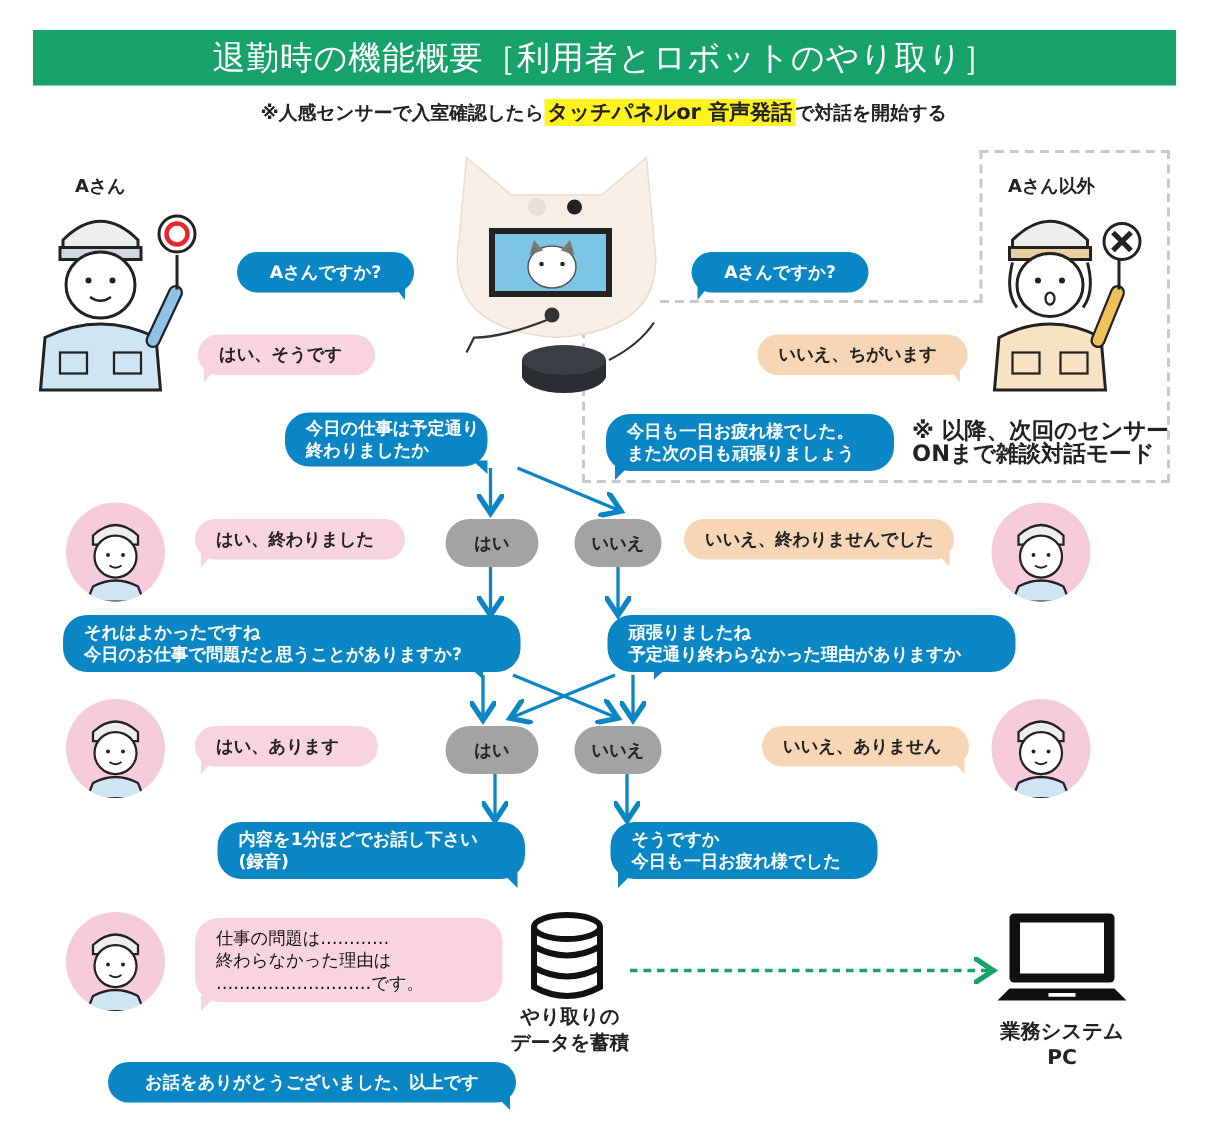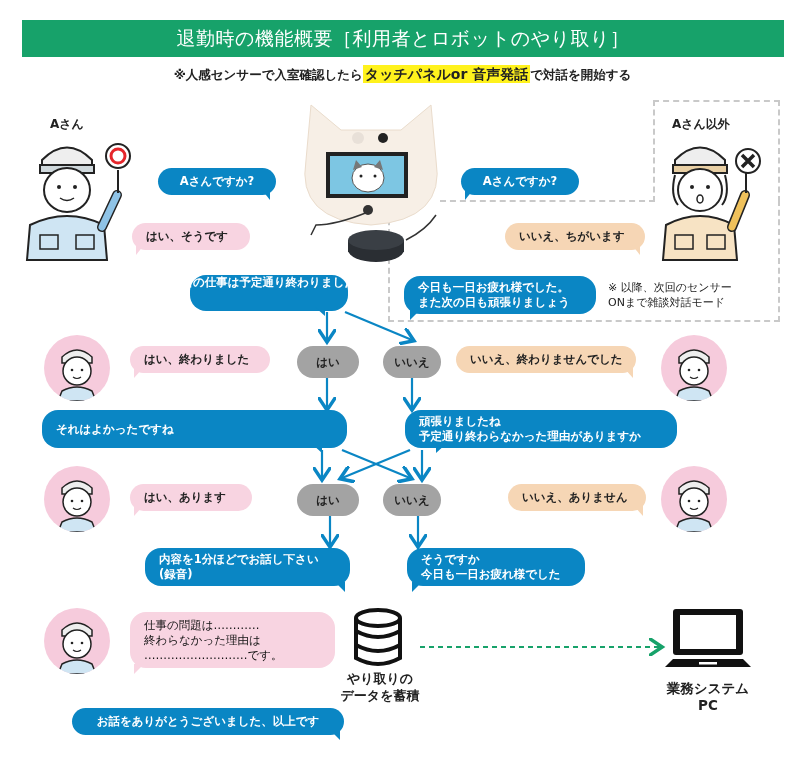--- a/index.html
+++ b/index.html
@@ -1,30 +1,30 @@
 <!DOCTYPE html>
 <html><head>
 <meta charset="utf-8">
 <style>
   html,body{margin:0;padding:0;background:#ffffff;}
   body{width:805px;height:759px;position:relative;overflow:hidden;font-family:"DejaVu Sans","Liberation Sans",sans-serif;color:#222;}
   .abs{position:absolute;}
-  .banner{left:22px;top:20px;width:762px;height:37px;background:#17a26a;color:#fff;font-size:19px;display:flex;align-items:center;justify-content:center;letter-spacing:0.5px;}
+  .banner{left:22px;top:20px;width:762px;height:37px;background:#17a26a;color:#fff;font-size:22px;display:flex;align-items:center;justify-content:center;letter-spacing:0.5px;}
   .subtitle{left:0;top:66px;width:805px;text-align:center;font-size:12.5px;font-weight:bold;color:#222;}
   .subtitle .hl{background:#fff21d;font-size:14px;padding:1px 2px;}
   .label{font-size:12px;font-weight:bold;color:#222;white-space:nowrap;}
   .bubble{border-radius:16px;font-size:11.5px;font-weight:bold;line-height:15px;display:flex;align-items:center;padding:0 14px;box-sizing:border-box;white-space:nowrap;}
   .b-blue{background:#0a86c4;color:#fff;}
   .b-pink{background:#f8d4e1;color:#222;}
   .b-peach{background:#f6d6b5;color:#222;}
   .b-choice{background:#a3a3a3;color:#222;border-radius:16px;justify-content:center;padding:0;}
   .tail{position:absolute;width:0;height:0;}
   .avatar{width:66px;height:66px;border-radius:50%;background:#f6cbdc;overflow:hidden;}
   .dashbox{border:2px dashed #c9c9c9;}
-  .note{font-size:11px;font-weight:normal;line-height:15px;color:#222;}
+  .note{font-size:15px;font-weight:bold;line-height:15px;color:#222;}
   .green{color:#17a26a;font-size:11.5px;font-weight:bold;text-align:center;line-height:17px;}
   svg{overflow:visible;}
 </style>
 </head>
 <body>
 
 <div class="abs banner">
   <span>退勤時の機能概要［利用者とロボットのやり取り］</span>
 </div>
 <div class="abs subtitle">
@@ -117,21 +117,21 @@
 <div class="abs bubble b-blue" style="left:404px;top:276px;width:192px;height:38px;flex-direction:column;align-items:flex-start;justify-content:center;">
   <span>今日も一日お疲れ様でした。</span>
   <span>また次の日も頑張りましょう</span>
 </div>
 <div class="tail abs" style="left:410px;top:310px;border-right:10px solid transparent;border-top:10px solid #0a86c4;"></div>
 <div class="abs note" style="left:608px;top:280px;">
   <div>※ 以降、次回のセンサー</div>
   <div>ONまで雑談対話モード</div>
 </div>
 
-<div class="abs bubble b-blue" style="left:190px;top:275px;width:158px;height:36px;align-items:flex-start;justify-content:center;">
+<div class="abs bubble b-blue" style="left:190px;top:275px;width:135px;height:36px;flex-direction:column;align-items:flex-start;justify-content:center;">
   <span>今日の仕事は予定通り</span>
   <span>終わりましたか</span>
 </div>
 <div class="tail abs" style="left:315px;top:307px;border-left:10px solid transparent;border-top:9px solid #0a86c4;"></div>
 
 <svg class="abs" style="left:0;top:0;" width="805" height="759">
   <defs>
     <marker id="ah" markerWidth="8" markerHeight="8" refX="5" refY="4" orient="auto">
       <path d="M0 0 L6 4 L0 8" fill="none" stroke="#0a86c4" stroke-width="1.6"></path>
     </marker>
@@ -186,20 +186,21 @@
     <ellipse cx="33" cy="36" rx="14" ry="14" fill="#fff" stroke="#222" stroke-width="1.5"></ellipse>
     <circle cx="28" cy="35" r="1.3" fill="#222"></circle>
       <circle cx="38" cy="35" r="1.3" fill="#222"></circle>
     <path d="M29 42 Q33 45 37 42" fill="none" stroke="#222" stroke-width="1.2"></path>
     <path d="M14 66 L18 56 Q33 48 48 56 L52 66 Z" fill="#cfe5f3" stroke="#222" stroke-width="1.5"></path>
   </svg>
 </div>
 
 <div class="abs bubble b-blue" style="left:42px;top:410px;width:305px;height:38px;flex-direction:column;align-items:flex-start;justify-content:center;">
   <span>それはよかったですね</span>
+  <span>今日のお仕事で問題だと思うことがありますか?</span>
 </div>
 <div class="tail abs" style="left:312px;top:444px;border-left:10px solid transparent;border-top:9px solid #0a86c4;"></div>
 
 <div class="abs bubble b-blue" style="left:405px;top:410px;width:272px;height:38px;flex-direction:column;align-items:flex-start;justify-content:center;">
   <span>頑張りましたね</span>
   <span>予定通り終わらなかった理由がありますか</span>
 </div>
 <div class="tail abs" style="left:436px;top:444px;border-right:10px solid transparent;border-top:9px solid #0a86c4;"></div>
 
 <div class="abs avatar" style="left:44px;top:466px;">

